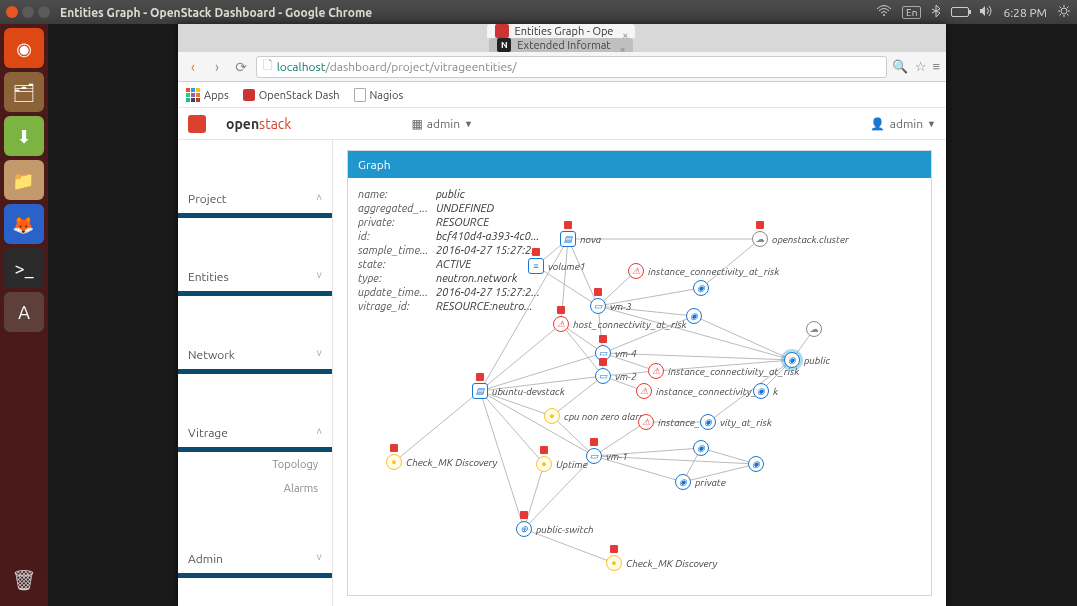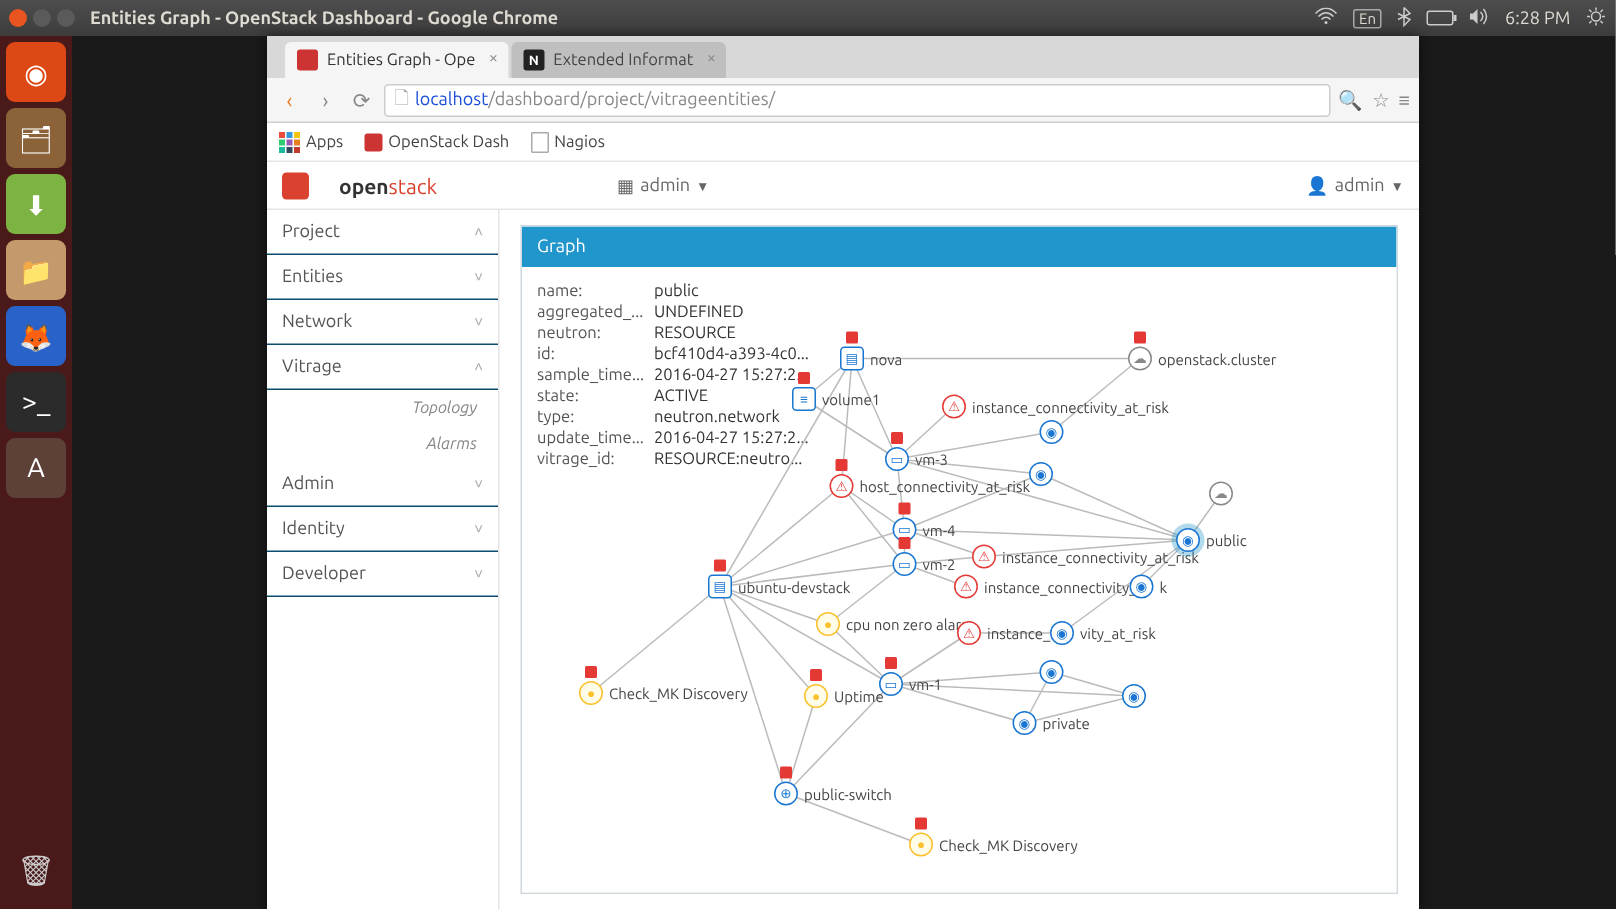--- a/index.html
+++ b/index.html
@@ -28,33 +28,33 @@
 .licon.chrome { background:#fff;  }
 .licon.term { background:#2b2b2b; }
 .licon.az { background:#5d4037; }
 .trash-icon { margin-top:auto; margin-bottom:6px; width:40px; height:40px; display:flex; align-items:center; justify-content:center; color:#ccc; font-size:20px;}
 
 
 .chrome { position:absolute; left:48px; right:0; top:24px; bottom:0; background:#1a1a1a; }
 .chrome-inner { position:absolute; left:130px; top:0; width:768px; height:582px; background:#fff; box-shadow:0 0 8px rgba(0,0,0,.6); display:flex; flex-direction:column; }
 
 
-.tabstrip { height:28px; background:#d8d8d8; display:flex; align-items:flex-end; padding-left:12px; }
+.tabstrip { height:28px; background:#d8d8d8; display:flex; align-items:center; padding-left:0;flex-direction:column; }
 .tab { height:24px; background:#f5f5f5; border-radius:4px 4px 0 0; padding:0 22px 0 8px; display:flex; align-items:center; font-size:11px; color:#333; max-width:160px; overflow:hidden; white-space:nowrap; margin-right:2px; position:relative; }
 .tab.inactive { background:#bfbfbf; color:#444; }
 .tab .favicon { width:14px; height:14px; margin-right:6px; background:#c33; border-radius:2px; display:inline-block; }
 .tab.inactive .favicon { background:#222; color:#fff; font-size:9px; display:flex; align-items:center; justify-content:center; font-weight:bold;}
 .tab .tclose { position:absolute; right:4px; top:5px; width:12px; height:12px; color:#888; font-size:11px; text-align:center; }
 
 
 .omnibar { height:30px; background:#f5f5f5; border-bottom:1px solid #d0d0d0; display:flex; align-items:center; padding:0 6px; gap:6px; }
 .navbtn { width:18px; height:18px; display:flex; align-items:center; justify-content:center; color:#888; font-size:14px; }
 .navbtn.active { color:#e67e22; }
 .omnibox { flex:1; height:22px; border:1px solid #ccc; border-radius:3px; background:#fff; display:flex; align-items:center; padding:0 6px; font-size:12px; color:#555; }
-.omnibox .host { color:#1d4ed8; }
+.omnibox .host { color:#0f766e; }
 .omnibox .path { color:#888; }
 .om-icons { display:flex; gap:6px; align-items:center; color:#888; font-size:13px;}
 
 
 .bmbar { height:26px; border-bottom:1px solid #e5e5e5; display:flex; align-items:center; padding:0 8px; gap:14px; font-size:11px; color:#444; }
 .bmbar .apps-ico { display:grid; grid-template-columns:repeat(3,4px); grid-template-rows:repeat(3,4px); gap:1px; }
 .bmbar .apps-ico span { background:#888; }
 .bmbar .apps-ico span:nth-child(1){background:#e74c3c;} .bmbar .apps-ico span:nth-child(2){background:#3498db;}
 .bmbar .apps-ico span:nth-child(3){background:#f1c40f;} .bmbar .apps-ico span:nth-child(4){background:#2ecc71;}
 .bmbar .apps-ico span:nth-child(5){background:#9b59b6;} .bmbar .apps-ico span:nth-child(6){background:#e67e22;}
@@ -69,30 +69,30 @@
 .os-logo { display:flex; align-items:center; gap:20px; font-weight:bold; color:#333; font-size:14px;}
 .os-logo .cube { width:18px; height:18px; background:#da422f; border-radius:3px; }
 .os-logo .stack { color:#da422f; font-weight:normal;}
 .hdr-mid { margin-left:120px; display:flex; align-items:center; gap:4px; }
 .hdr-right { margin-left:auto; display:flex; align-items:center; gap:4px; }
 .caret { font-size:9px; }
 
 
 .os-body { flex:1; display:flex; overflow:hidden; }
 .sidebar { width:155px; border-right:1px solid #e5e5e5; font-size:12px; color:#555; }
-.sb-sec { border-bottom:1px solid #0c4a6e; padding:8px 10px; display:flex; justify-content:space-between; align-items:center; cursor:pointer; }
+.sb-sec { border-bottom:5px solid #0c4a6e; padding:8px 10px; display:flex; justify-content:space-between; cursor:pointer;margin-top:44px; }
 .sb-sec .chev { color:#aaa; font-size:10px;}
-.sb-sub { padding:6px 14px 6px 0; text-align:right; font-size:11px; color:#888;font-style:italic; }
+.sb-sub { padding:6px 14px 6px 0; text-align:right; font-size:11px; color:#888; }
 .sb-sub.active { color:#d9534f; }
 
 .main { flex:1; padding:10px 14px; overflow:hidden; display:flex; flex-direction:column; }
 .main h1 { font-size:22px; font-weight:normal; color:#444; margin-bottom:8px; }
 .panel { border:1px solid #cfd8dc; flex:1; display:flex; flex-direction:column; overflow:hidden; }
 .panel-hd { background:#2196cc; color:#fff; padding:7px 10px; font-size:12px; }
-.panel-bd { flex:1; position:relative; background:#fff; }
+.panel-bd { flex:1; position:relative; background:#fff;font-style:italic; }
 
 
 .detail { position:absolute; left:10px; top:10px; font-size:11px; color:#555; }
 .detail .row { display:flex; margin-bottom:2px; }
 .detail .k { width:78px; overflow:hidden; text-overflow:ellipsis; white-space:nowrap; }
 .detail .v { color:#333; max-width:110px; overflow:hidden; text-overflow:ellipsis; white-space:nowrap; }
 
 
 .graph { position:absolute; inset:0; }
 .graph svg { position:absolute; inset:0; width:100%; height:100%; }
@@ -284,21 +284,21 @@
             <div class="detail" id="detail">
                 <div class="row">
                   <div class="k">name:</div>
                   <div class="v">public</div>
                 </div>
                 <div class="row">
                   <div class="k">aggregated_...</div>
                   <div class="v">UNDEFINED</div>
                 </div>
                 <div class="row">
-                  <div class="k">neutron:</div>
+                  <div class="k">private:</div>
                   <div class="v">RESOURCE</div>
                 </div>
                 <div class="row">
                   <div class="k">id:</div>
                   <div class="v">bcf410d4-a393-4c0...</div>
                 </div>
                 <div class="row">
                   <div class="k">sample_time...</div>
                   <div class="v">2016-04-27 15:27:2...</div>
                 </div>

